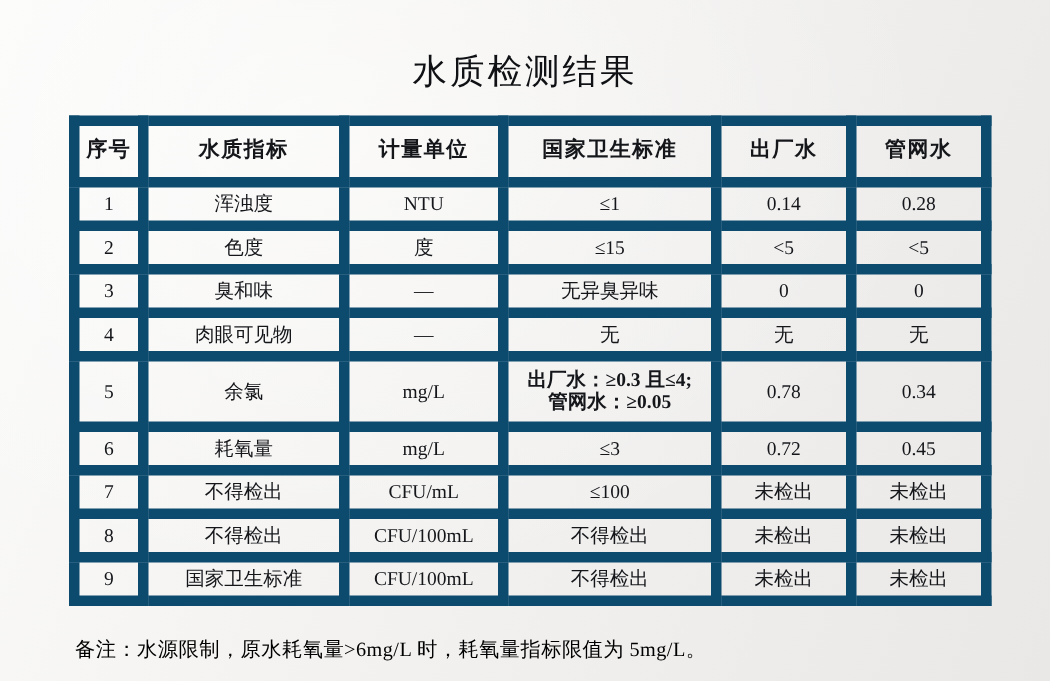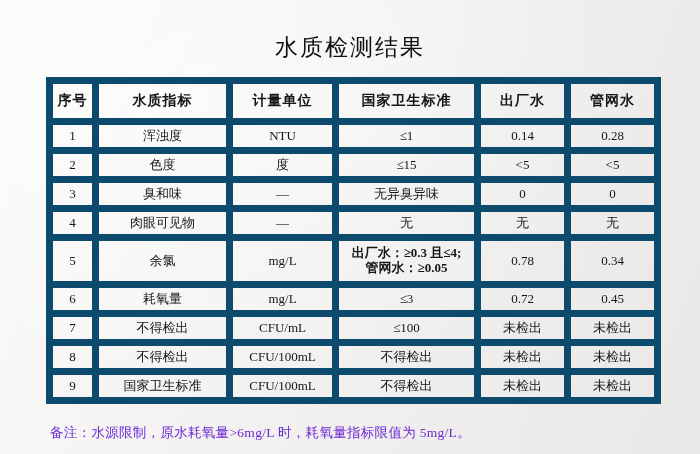--- a/index.html
+++ b/index.html
@@ -83,21 +83,21 @@
     line-height: 1.35;
     padding: 2px 2px;
     font-weight: bold;
   }
   tr.tall td { height: 40px; }
   .note {
     margin-top: 20px;
     margin-left: 4px;
     font-size: 13.5px;
     letter-spacing: 0.3px;
-    color: #6d28d9;
+    color: #000000;
   }
   .col-idx   { width: 46px; }
   .col-name  { width: 134px; }
   .col-unit  { width: 106px; }
   .col-std   { width: 142px; }
   .col-out   { width: 90px; }
   .col-net   { width: 90px; }
 </style>
 </head>
 <body>

